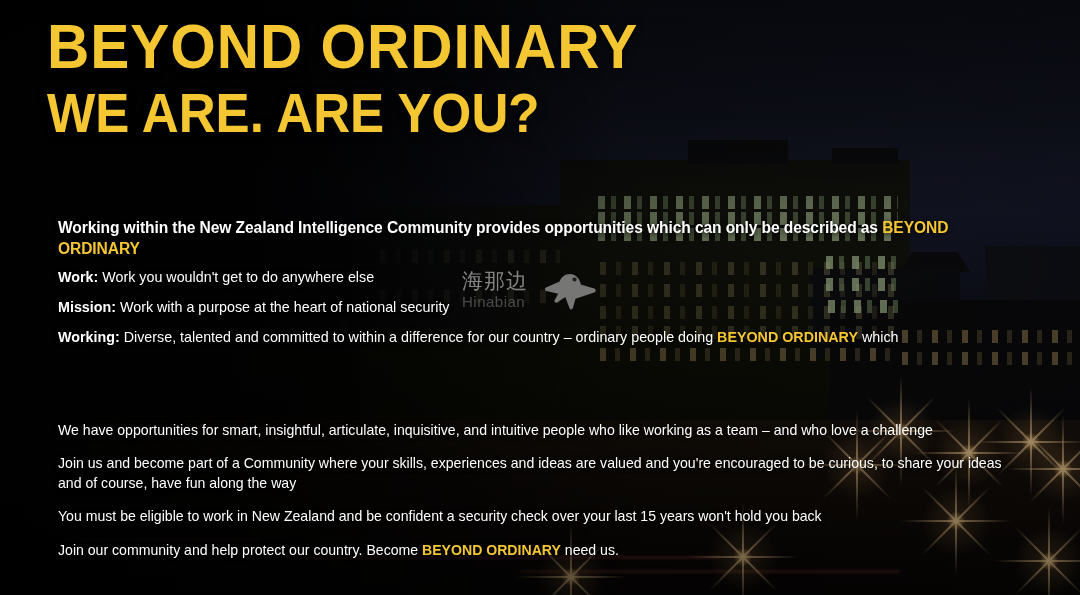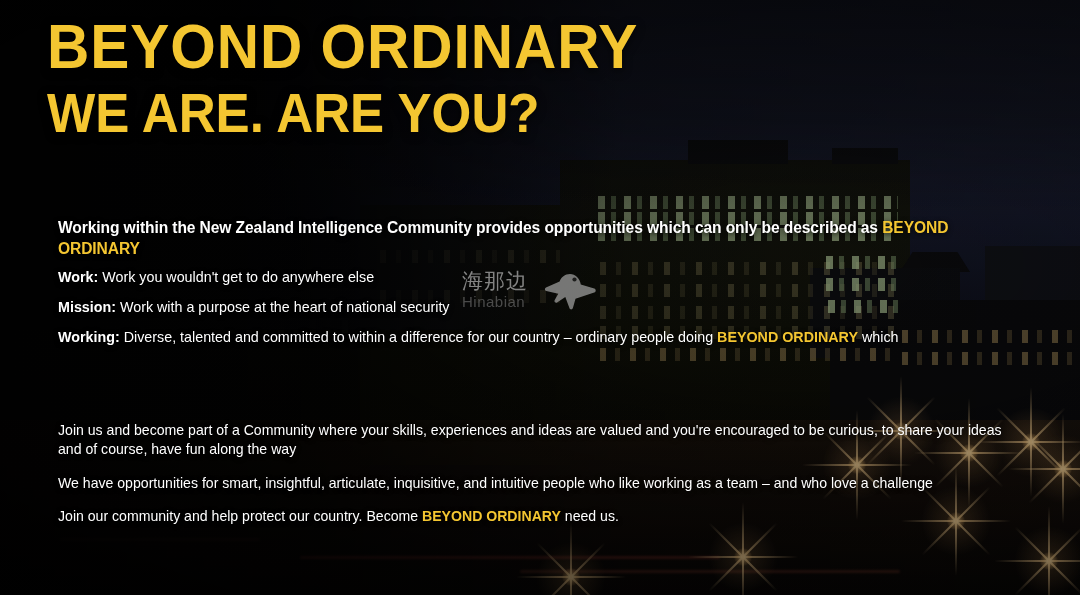--- a/index.html
+++ b/index.html
@@ -264,22 +264,23 @@
         <b>Mission:</b>
         <span>Work with a purpose at the heart of national security</span>
       </div>
       <div class="row">
         <b>Working:</b>
         <span>Diverse, talented and committed to within a difference for our country – ordinary people doing </span><span class="yel">BEYOND ORDINARY</span><span> which</span>
       </div>
     </div>
 
     <div class="paras">
+      <div class="para para-wide">We have opportunities for smart, insightful, articulate, inquisitive, and intuitive people who like working as a team – and who love a challenge</div>
       <div class="para" style="width:965px;">Join us and become part of a Community where your skills, experiences and ideas are valued and you're encouraged to be curious, to share your ideas and of course, have fun along the way</div>
-      <div class="para para-wide">We have opportunities for smart, insightful, articulate, inquisitive, and intuitive people who like working as a team – and who love a challenge</div>
+      <div class="para">You must be eligible to work in New Zealand and be confident a security check over your last 15 years won't hold you back</div>
       <div class="para">
         <span>Join our community and help protect our country. Become </span><span class="yel" style="font-weight:bold;">BEYOND ORDINARY</span><span> need us.</span>
       </div>
     </div>
 
     <div class="watermark">
       <div class="wm-text">
         <span class="wm-cn">海那边</span>
         <span class="wm-en">Hinabian</span>
       </div>

